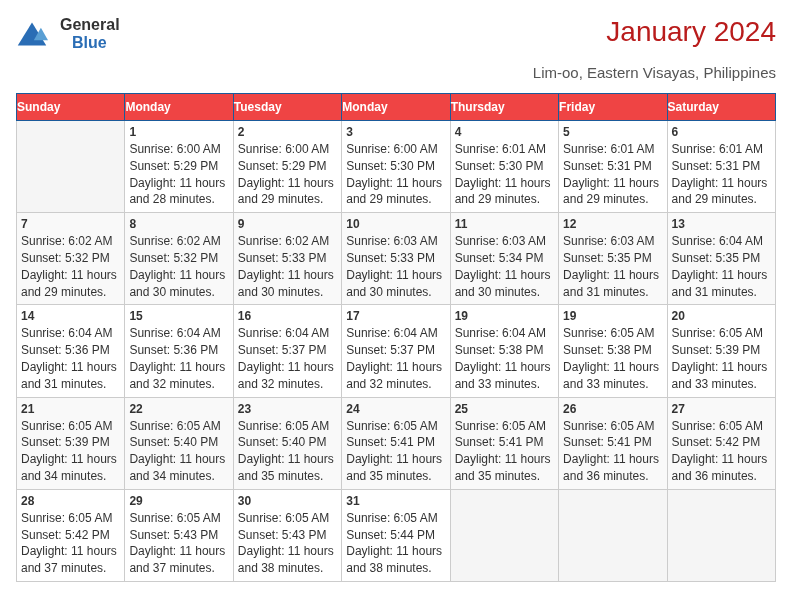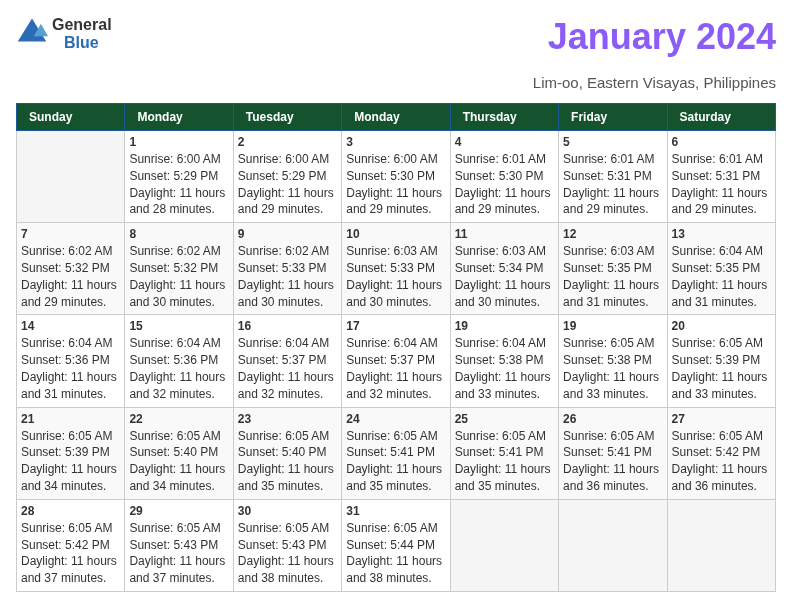--- a/index.html
+++ b/index.html
@@ -11,38 +11,39 @@
       padding: 16px;
     }
     .header {
       display: flex;
       justify-content: space-between;
       align-items: flex-start;
       margin-bottom: 12px;
     }
     .logo {
       display: flex;
-      gap: 4px;
+      align-items: center;
+      gap: 12px;
     }
     .logo-icon {
       width: 32px;
       height: 28px;
     }
     .title-block { text-align: right; }
-    .month-title { font-size: 36px; font-weight: bold; color: #8b5cf6; }
+    .month-title { font-size: 28px; font-weight: normal; color: #b91c1c; }
     .location { font-size: 15px; color: #555; margin-top: 16px; }
     .calendar {
       width: 100%;
       border-collapse: collapse;
       font-size: 11px;
     }
     .calendar th {
-      background: #14532d;
+      background: #ef4444;
       color: #fff;
-      padding: 6px 12px;
+      padding: 6px 0;
       text-align: left;
       font-size: 12px;
       font-weight: bold;
       border: 1px solid #1a5a9a;
     }
     .calendar td {
       border: 1px solid #ccc;
       vertical-align: top;
       padding: 4px;
       width: calc(100% / 7);

